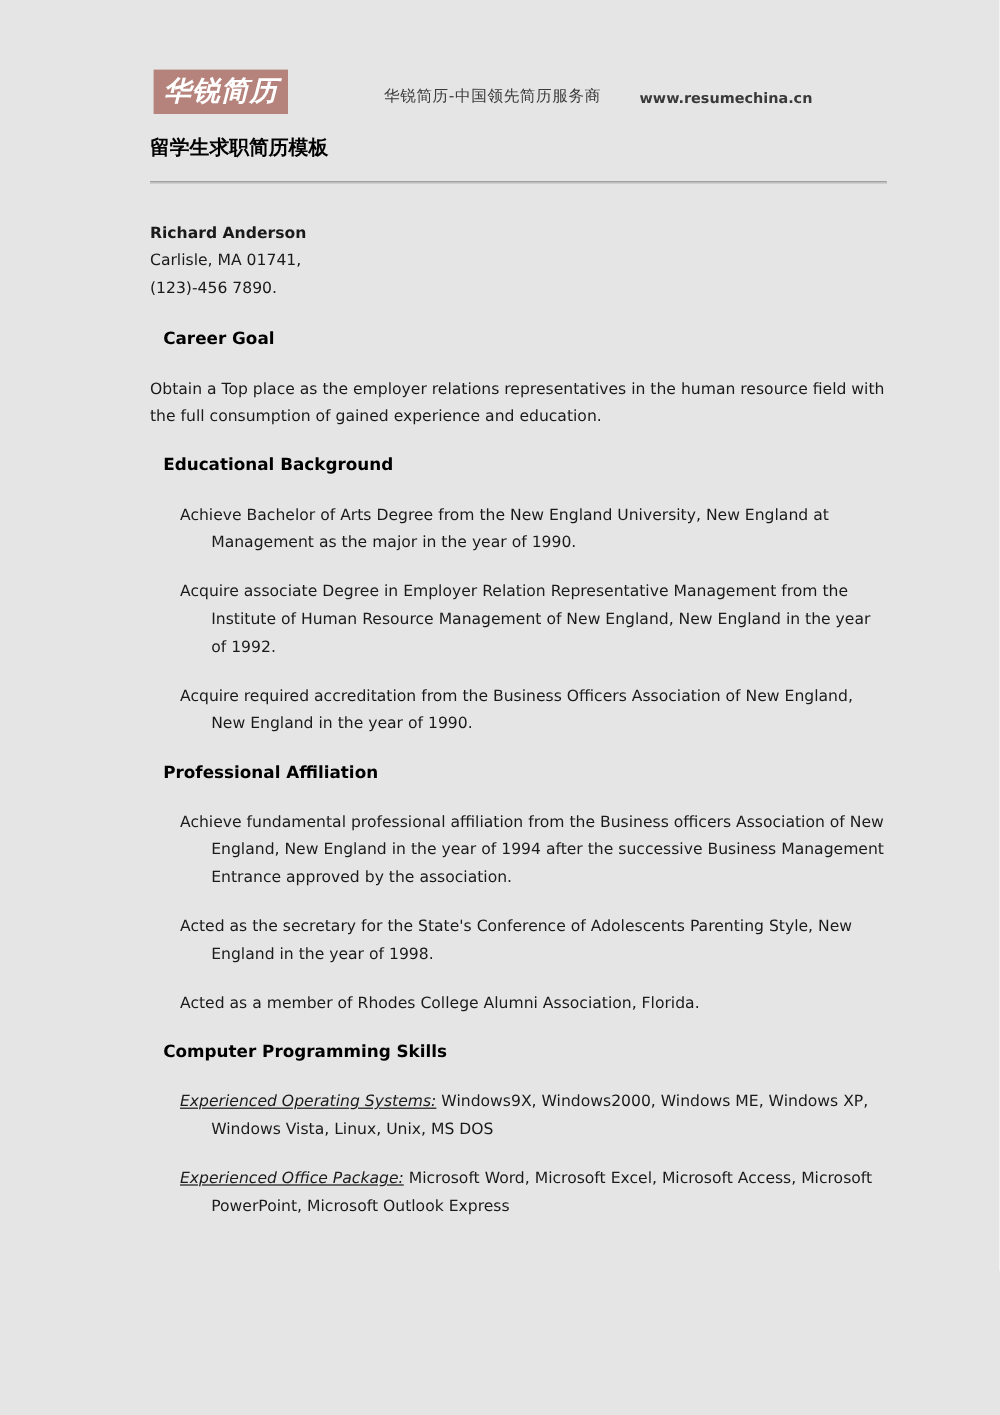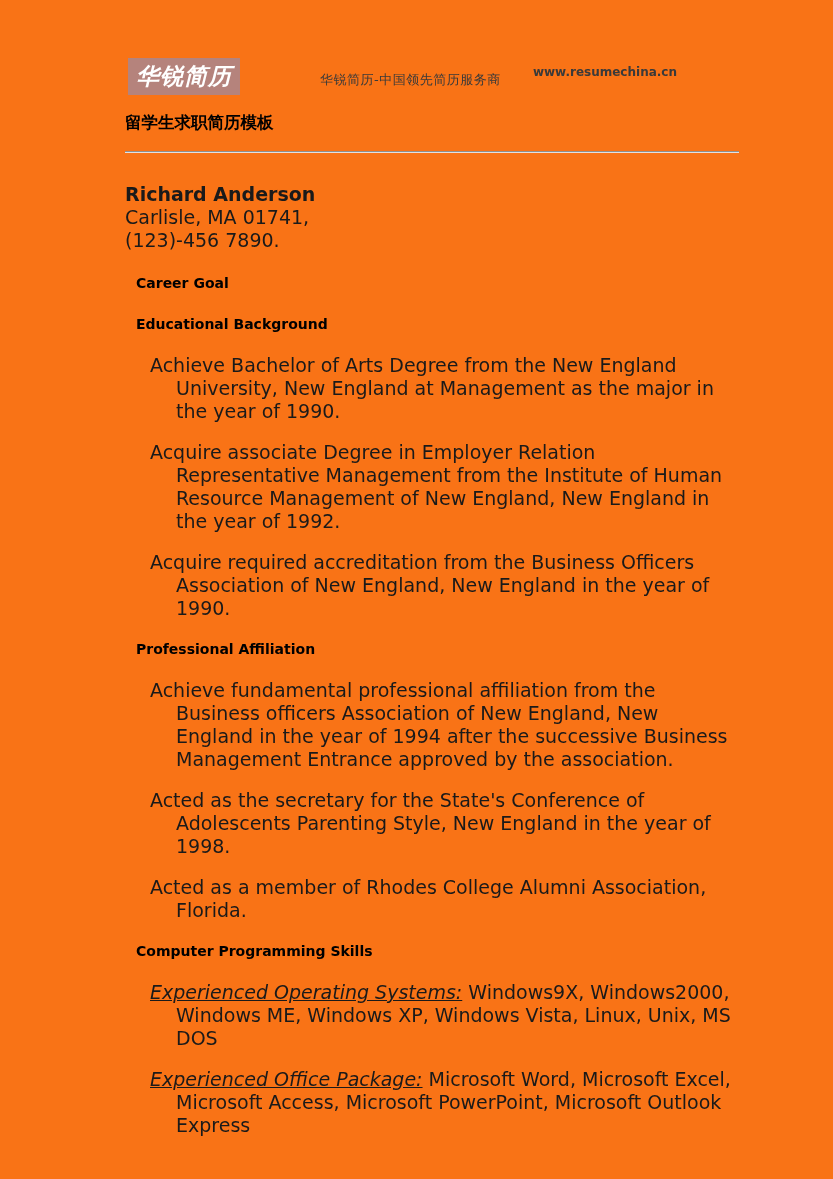--- a/index.html
+++ b/index.html
@@ -1,21 +1,21 @@
 <!DOCTYPE html>
 <html style="--logo-background: #b5837c; --logo-text: #ffffff; --rule: #8f8f8f; --body-text: #1a1a1a; --header-text: #3a3a3a;"><head>
 <meta charset="utf-8">
 <style>
   * { margin: 0; padding: 0; box-sizing: border-box; }
   html, body { background: #ffffff; }
   .page {
     position: relative;
     width: 833px;
     height: 1179px;
-    background: #f97316;
+    background: #e5e5e5;
     font-family: "DejaVu Sans", "Liberation Sans", sans-serif;
     color: var(--body-text, #1a1a1a);
     overflow: hidden;
   }
   .logo {
     position: absolute;
     left: 128px; top: 58px;
     width: 112px; height: 37px;
     background: var(--logo-background, #b5837c);
     color: var(--logo-text, #ffffff);
@@ -29,42 +29,42 @@
   }
   .tagline {
     position: absolute;
     left: 320px; top: 71px;
     font-size: 13px;
     letter-spacing: 0.5px;
     color: var(--header-text, #3a3a3a);
   }
   .website {
     position: absolute;
-    right: 156px; top: 65px;
+    right: 156px; top: 75px;
     font-size: 12px;
     font-weight: bold;
     color: var(--header-text, #3a3a3a);
   }
   .content { padding: 112px 94px 0 125px; }
   .doc-title {
     font-size: 16.5px;
     line-height: 22px;
     font-weight: bold;
     color: #000000;
     margin-bottom: 17px;
   }
   .rule {
     border: none;
     height: 2px;
     background: var(--rule, #8f8f8f);
     border-bottom: 1px solid #e2e2e2;
     margin: 0 0 30px 0;
   }
   .contact { margin-bottom: 20px; }
-  .contact > div, .para, .item, .sec { font-size: 19px; line-height: 23px; }
+  .contact > div, .para, .item, .sec { font-size: 13px; line-height: 23px; }
   .contact-name { font-weight: bold; }
   .sec { font-weight: bold; font-size: 14px; margin-bottom: 18px; color: #000000; margin-left: 11px; }
   .para { margin-bottom: 18px; }
   .item { margin-bottom: 18px; padding-left: 51px; text-indent: -26px; }
   .u { text-decoration: underline; font-style: italic; }
 </style>
 </head>
 <body>
 
 <div class="page">
@@ -78,20 +78,21 @@
     <h1 class="doc-title">留学生求职简历模板</h1>
     <hr class="rule">
 
     <div class="contact">
       <div class="contact-name">Richard Anderson</div>
       <div>Carlisle, MA 01741,</div>
       <div>(123)-456 7890.</div>
     </div>
 
     <h2 class="sec">Career Goal</h2>
+    <p class="para">Obtain a Top place as the employer relations representatives in the human resource field with the full consumption of gained experience and education.</p>
 
     <h2 class="sec">Educational Background</h2>
     <p class="item">Achieve Bachelor of Arts Degree from the New England University, New England at Management as the major in the year of 1990.</p>
     <p class="item">Acquire associate Degree in Employer Relation Representative Management from the Institute of Human Resource Management of New England, New England in the year of 1992.</p>
     <p class="item">Acquire required accreditation from the Business Officers Association of New England, New England in the year of 1990.</p>
 
     <h2 class="sec">Professional Affiliation</h2>
     <p class="item">Achieve fundamental professional affiliation from the Business officers Association of New England, New England in the year of 1994 after the successive Business Management Entrance approved by the association.</p>
     <p class="item">Acted as the secretary for the State's Conference of Adolescents Parenting Style, New England in the year of 1998.</p>
     <p class="item">Acted as a member of Rhodes College Alumni Association, Florida.</p>

